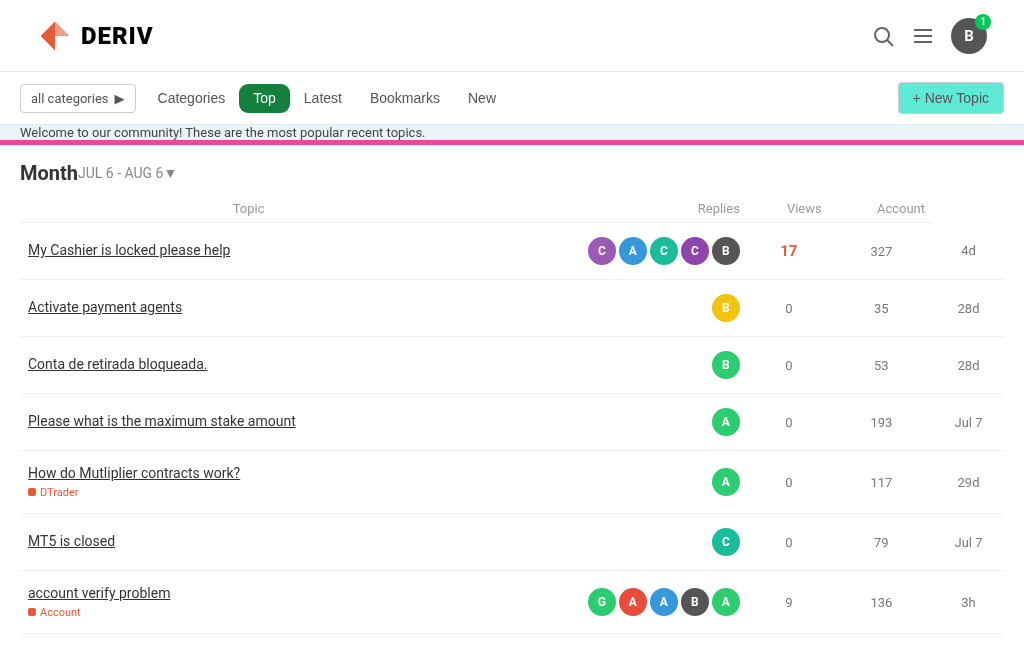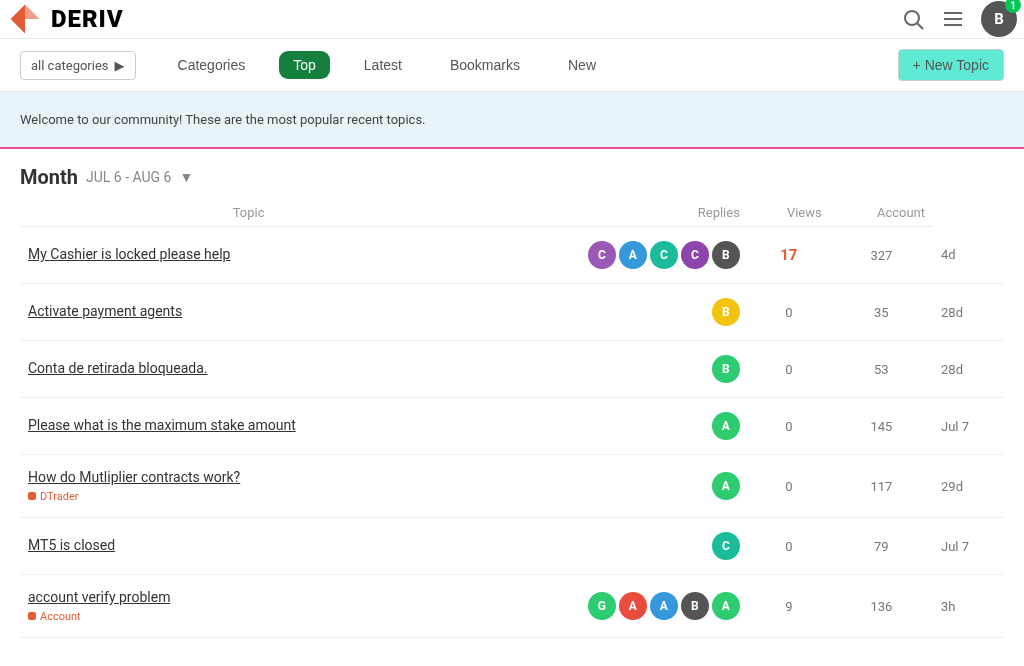--- a/index.html
+++ b/index.html
@@ -3,23 +3,23 @@
   <meta charset="utf-8">
   <style>
     * { box-sizing: border-box; margin: 0; padding: 0; }
     body { font-family: -apple-system, BlinkMacSystemFont, 'Segoe UI', Roboto, sans-serif; background: #fff; color: #333; font-size: 14px; }
     
     
     .header {
       display: flex;
       align-items: center;
       justify-content: space-between;
-      padding: 8px 7px;
+      padding: 8px 37px;
       border-bottom: 1px solid #e8e8e8;
-      height: 39px;
+      height: 72px;
     }
     .logo {
       display: flex;
       align-items: center;
       gap: 8px;
     }
     .logo-icon {
       width: 36px;
       height: 36px;
     }
@@ -75,22 +75,21 @@
     
     .nav-bar {
       display: flex;
       align-items: center;
       justify-content: space-between;
       padding: 10px 20px;
       border-bottom: 1px solid #e8e8e8;
     }
     .nav-left {
       display: flex;
-      align-items: center;
-      gap: 20px;
+      gap: 0;
     }
     .categories-dropdown {
       display: flex;
       align-items: center;
       gap: 6px;
       border: 1px solid #ccc;
       padding: 6px 10px;
       border-radius: 4px;
       cursor: pointer;
       font-size: 13px;
@@ -121,36 +120,36 @@
       padding: 7px 14px;
       border-radius: 4px;
       cursor: pointer;
       font-size: 14px;
       color: #555;
     }
 
     
     .welcome-banner {
       background: #e8f4f8;
-      padding: 20px 20px;
+      padding: 0 20px;
       font-size: 13px;
       color: #444;
-      border-bottom: 2px solid #ec4899;
+      border-bottom: 5px solid #ec4899;
     }
 
     
     .content {
       padding: 0 20px;
     }
 
     
     .month-header {
       display: flex;
       align-items: center;
-      gap: 8px;
+      gap: 0;
       padding: 16px 0 10px 0;
       text-align: center;
     }
     .month-header .month-label {
       font-size: 20px;
       font-weight: bold;
       color: #333;
     }
     .month-header .date-range {
       font-size: 14px;
@@ -231,21 +230,21 @@
       text-align: center;
       color: #777;
       font-size: 13px;
     }
     .num-cell.highlight {
       color: #e45c35;
       font-weight: bold;
       font-size: 15px;
     }
     .activity-cell {
-      text-align: left;
+      text-align: center;
       color: #777;
       font-size: 13px;
     }
   </style>
 </head>
 <body>
 
 <div class="header">
   <div class="logo">
     <svg class="logo-icon" viewBox="0 0 40 40">
@@ -348,21 +347,21 @@
           <td class="activity-cell">28d</td>
         </tr>
         <tr>
           <td class="topic-cell">
             <a class="topic-title" href="#">Please what is the maximum stake amount</a>
           </td>
           <td class="avatars-cell"><div class="avatar-group">
               <div class="mini-avatar" style="background: rgb(46, 204, 113);">A</div>
             </div></td>
           <td class="num-cell">0</td>
-          <td class="num-cell">145</td>
+          <td class="num-cell">193</td>
           <td class="activity-cell">Jul 7</td>
         </tr>
         <tr>
           <td class="topic-cell"><a class="topic-title" href="#">How do Mutliplier contracts work?</a><span class="topic-tag"><span class="tag-dot" style="background: rgb(228, 92, 53);"></span>DTrader</span></td>
           <td class="avatars-cell"><div class="avatar-group">
               <div class="mini-avatar" style="background: rgb(46, 204, 113);">A</div>
             </div></td>
           <td class="num-cell">0</td>
           <td class="num-cell">117</td>
           <td class="activity-cell">29d</td>

